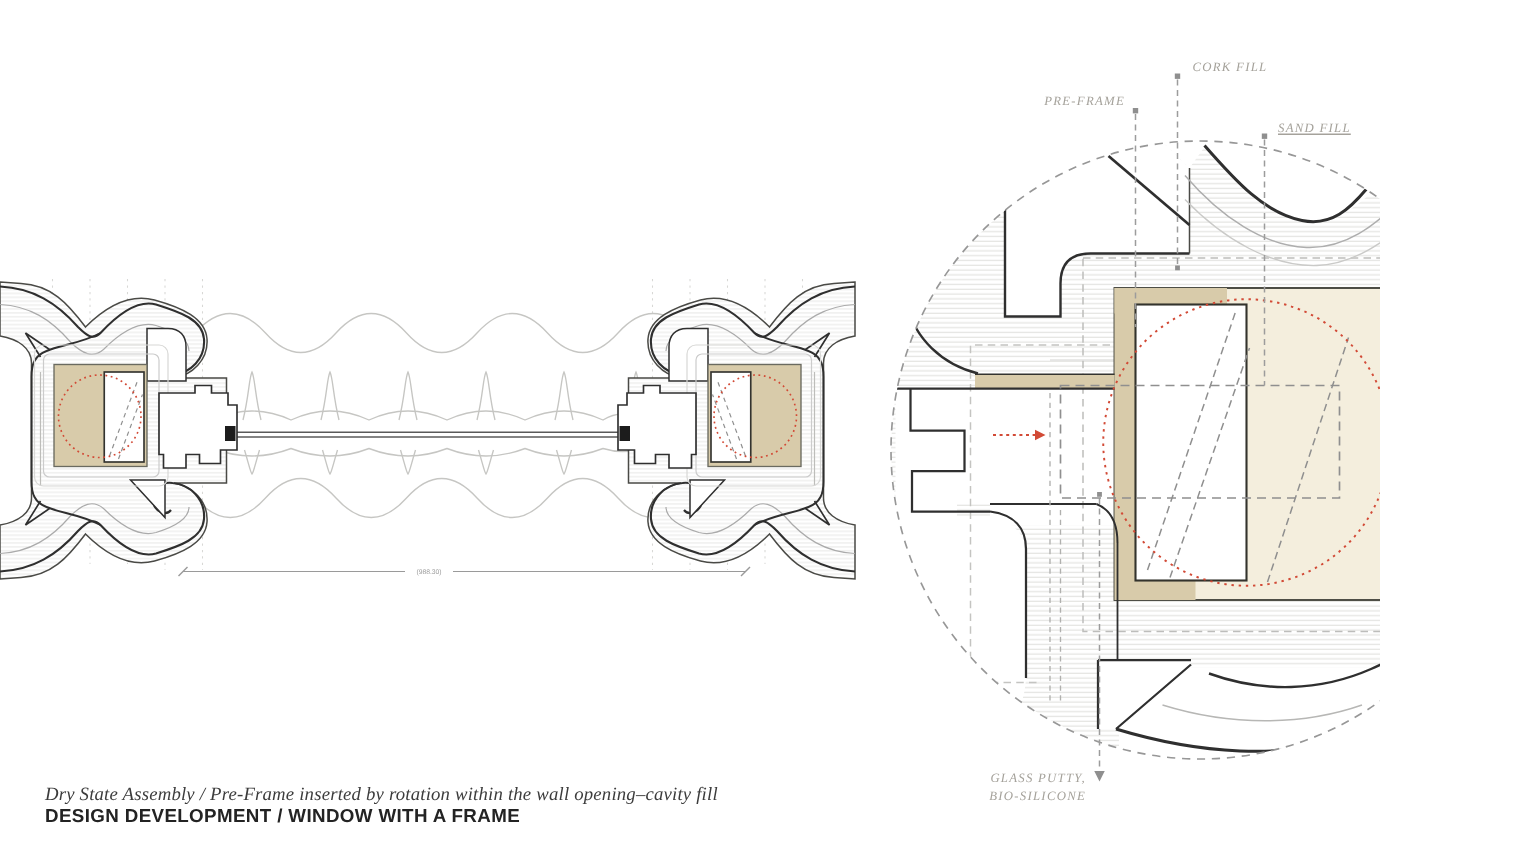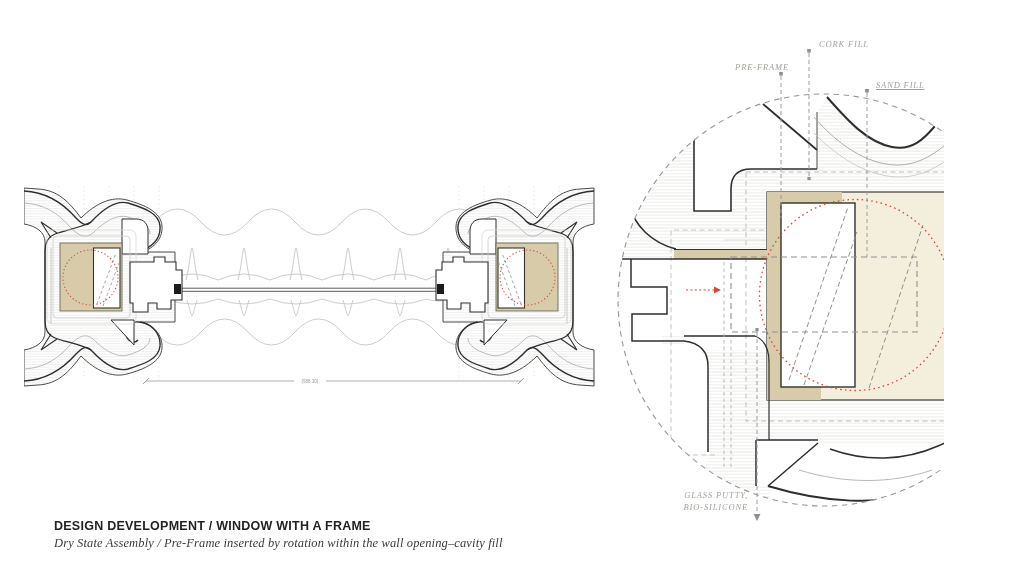--- a/index.html
+++ b/index.html
@@ -1,17 +1,17 @@
 <!DOCTYPE html>
 <html><head>
 <meta charset="utf-8">
 <style>
   html,body{margin:0;padding:0;background:#ffffff;}
   #stage{position:relative;width:920px;height:576px;background:#fff;overflow:hidden;
-         font-family:"Liberation Sans",sans-serif;margin-left:24px;}
+         font-family:"Liberation Sans",sans-serif;}
   #drawing{position:absolute;left:0;top:0;}
   .anno{position:absolute;font-family:"Liberation Serif",serif;font-style:italic;
         font-size:8.5px;letter-spacing:0.10em;color:#a5a29b;white-space:nowrap;}
   .anno.right{text-align:right;}
   #title-block{position:absolute;left:30px;top:519px;}
   #main-title{font-family:"Liberation Sans",sans-serif;font-weight:bold;font-size:12.5px;
               color:#232323;letter-spacing:0.02em;}
   #sub-title{font-family:"Liberation Serif",serif;font-style:italic;font-size:12.5px;
              color:#3c3c3c;margin-top:3px;letter-spacing:0.01em;}
 </style>
@@ -208,25 +208,25 @@
       <rect x="783.2" y="49" width="3.6" height="3.6"></rect>
       <rect x="783.4" y="177" width="3.2" height="3.2"></rect>
       <rect x="841.2" y="89" width="3.6" height="3.6"></rect>
       <rect x="731.4" y="328" width="3.2" height="3.2"></rect>
       <path d="M 729.5,514 L 736.5,514 L 733,521 Z"></path>
     </g>
   </g>
 </svg>
 
 <div class="anno" style="left:795px;top:39px;">CORK FILL</div>
-<div class="anno right" style="left:705px;top:62px;width:60px;">PRE-FRAME</div>
+<div class="anno right" style="left:690px;top:62px;width:60px;">PRE-FRAME</div>
 <div class="anno" style="left:852px;top:80px;text-decoration:underline;">SAND FILL</div>
-<div class="anno right" style="left:650px;top:489px;width:74px;line-height:12px;">
+<div class="anno right" style="left:650px;top:512px;width:74px;line-height:12px;">
   <div>GLASS PUTTY,</div>
   <div>BIO-SILICONE</div>
 </div>
 
 <div id="title-block">
+  <div id="sub-title">Dry State Assembly /  Pre-Frame inserted by rotation within the wall opening–cavity fill</div>
   <div id="main-title">DESIGN DEVELOPMENT / WINDOW WITH A FRAME</div>
-  <div id="sub-title">Dry State Assembly /  Pre-Frame inserted by rotation within the wall opening–cavity fill</div>
 </div>
 
 </div>
 
 </body></html>

